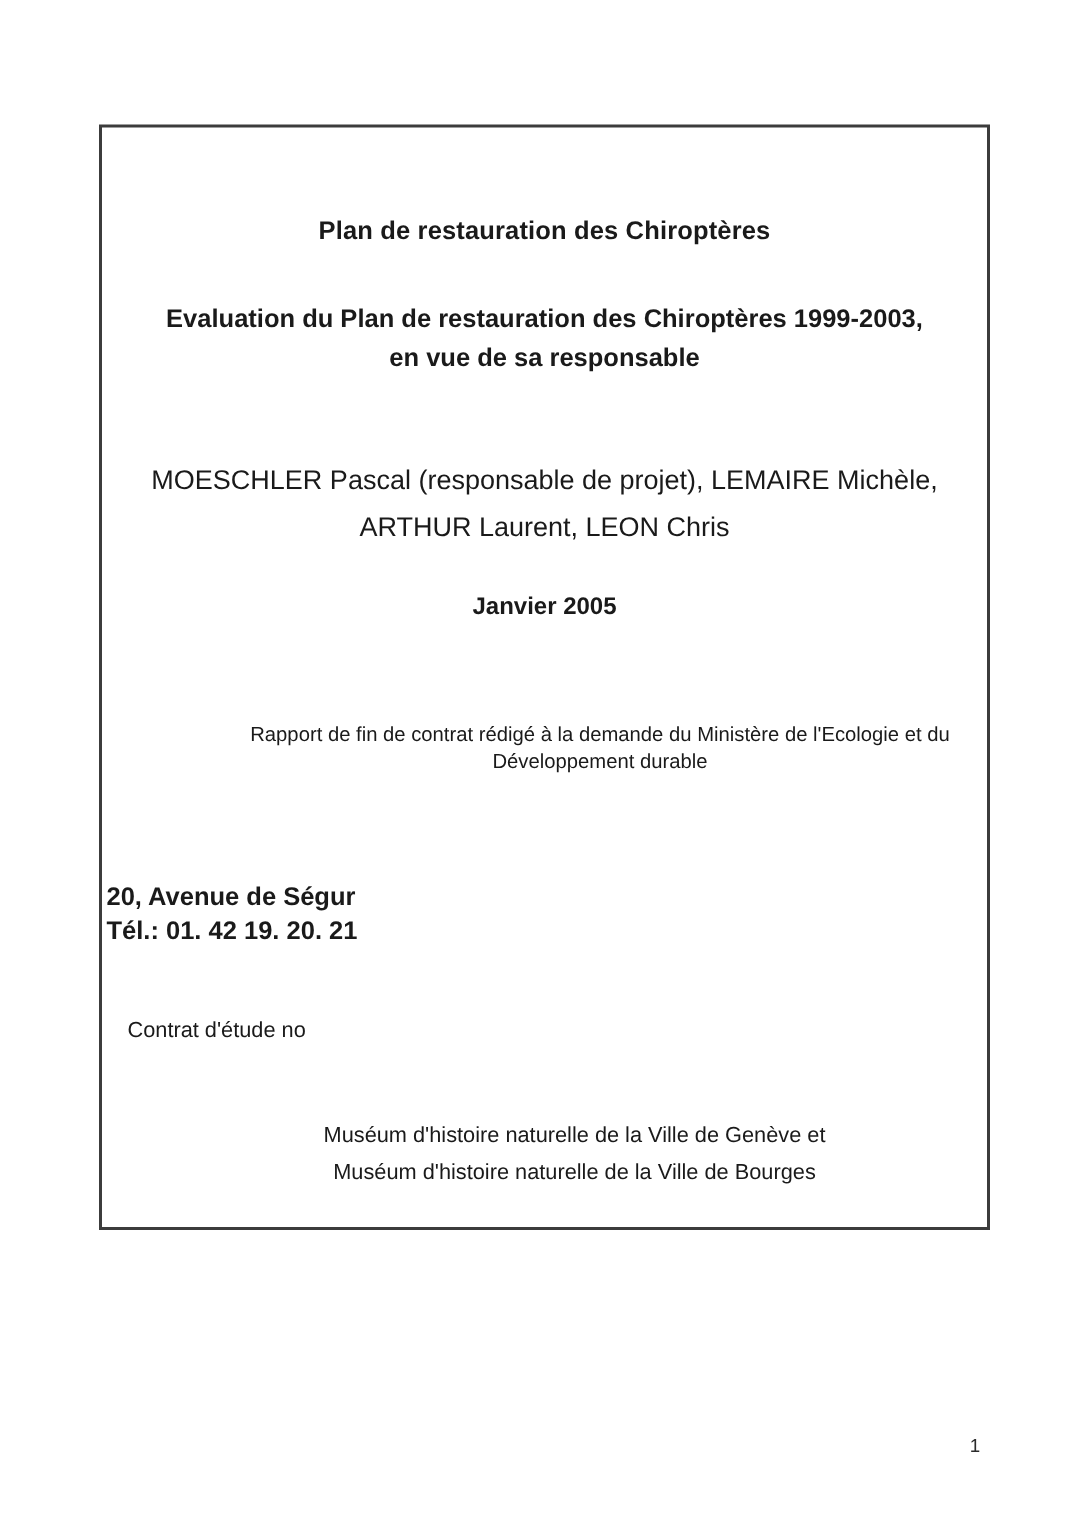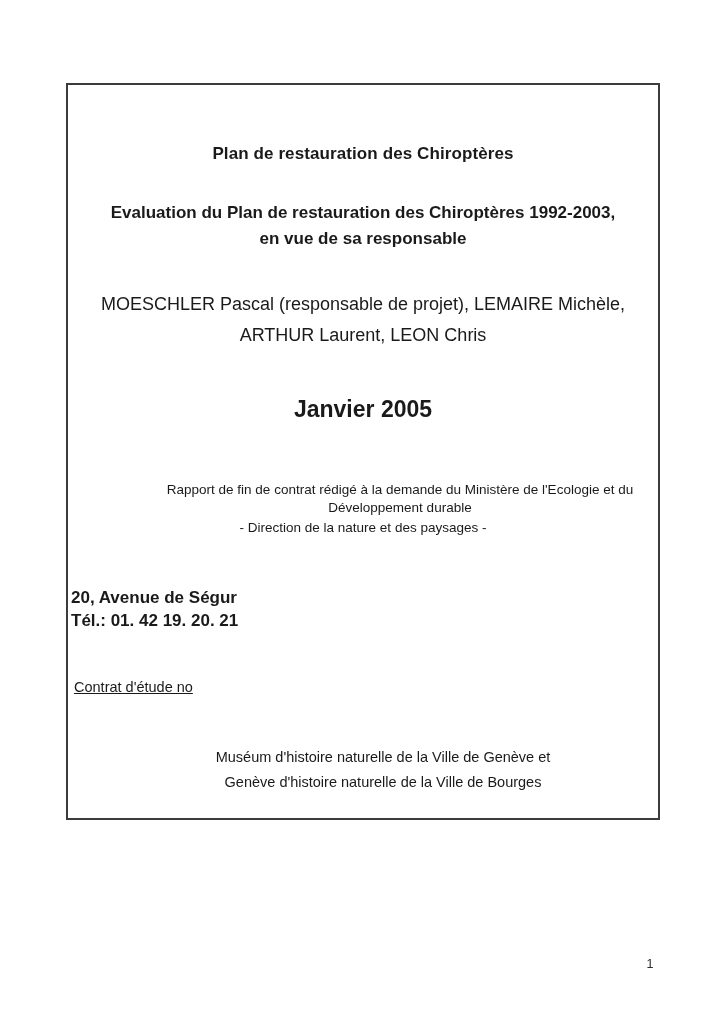--- a/index.html
+++ b/index.html
@@ -35,28 +35,28 @@
     font-weight: bold;
     letter-spacing: 0.1px;
   }
   .doc-subtitle {
     top: 115px;
     font-size: 17px;
     font-weight: bold;
     line-height: 26px;
   }
   .authors {
-    top: 204px;
+    top: 220px;
     font-size: 18px;
     font-weight: normal;
     line-height: 31px;
   }
   .doc-date {
     top: 311px;
-    font-size: 23px;
+    font-size: 16px;
     font-weight: bold;
   }
   .commission {
     top: 396px;
     font-size: 13.5px;
     line-height: 18px;
     margin-left: 37px;
   }
   .direction {
     top: 435px;
@@ -67,24 +67,23 @@
     top: 501px;
     left: 3px;
     font-size: 17px;
     line-height: 23px;
     text-align: left;
     font-weight: bold;
   }
   .contract {
     position: absolute;
     top: 594px;
-    left: 6px;
+    left: 17px;
     font-size: 14.5px;
     text-align: left;
-    text-decoration: underline;
   }
   .museums {
     top: 660px;
     font-size: 14.5px;
     line-height: 25px;
     padding-left: 40px;
   }
   .pagenum {
     position: absolute;
     left: 640px;
@@ -98,47 +97,46 @@
 </head>
 <body>
 
 <div class="page">
 
   <div class="frame">
 
     <div class="centered doc-title">Plan de restauration des Chiroptères</div>
 
     <div class="centered doc-subtitle">
-      <div>Evaluation du Plan de restauration des Chiroptères 1992-2003,</div>
+      <div>Evaluation du Plan de restauration des Chiroptères 1999-2003,</div>
       <div>en vue de sa responsable</div>
     </div>
 
     <div class="centered authors">
       <div>MOESCHLER Pascal (responsable de projet), LEMAIRE Michèle,</div>
       <div>ARTHUR Laurent, LEON Chris</div>
     </div>
 
     <div class="centered doc-date">Janvier 2005</div>
 
     <div class="centered commission">
       <div>Rapport de fin de contrat rédigé à la demande du Ministère de l'Ecologie et du</div>
       <div>Développement durable</div>
     </div>
 
-    <div class="centered direction">- Direction de la nature et des paysages -</div>
 
     <div class="address">
       <div>20, Avenue de Ségur</div>
       <div>Tél.: 01. 42 19. 20. 21</div>
     </div>
 
     <div class="contract">Contrat d'étude no</div>
 
     <div class="centered museums">
       <div>Muséum d'histoire naturelle de la Ville de Genève et</div>
-      <div>Genève d'histoire naturelle de la Ville de Bourges</div>
+      <div>Muséum d'histoire naturelle de la Ville de Bourges</div>
     </div>
 
   </div>
 
   <div class="pagenum">1</div>
 
 </div>
 
 </body></html>

